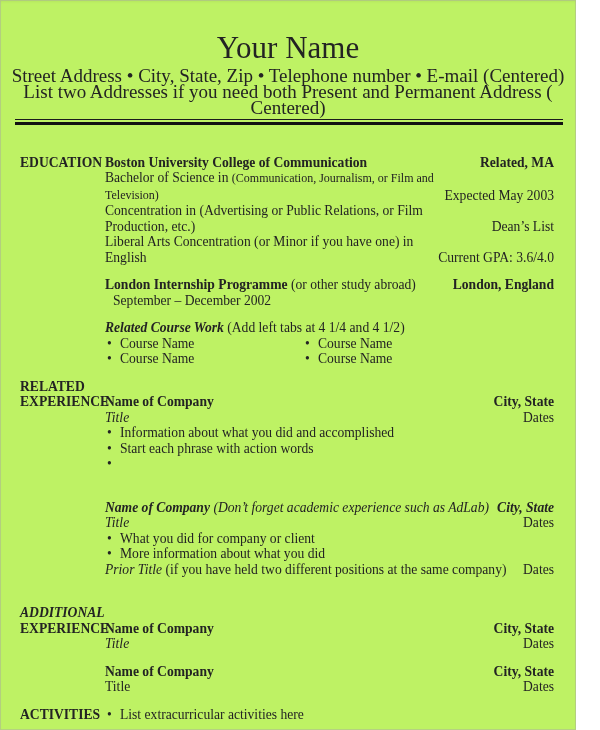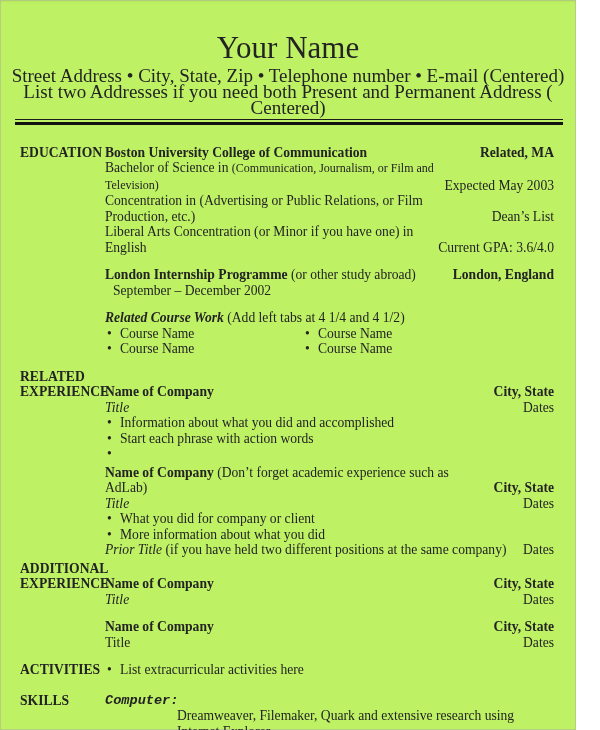--- a/index.html
+++ b/index.html
@@ -26,24 +26,24 @@
   .bd { flex:1; min-width:0; }
   .split { display:flex; justify-content:space-between;align-items:flex-end; }
   .split .r { white-space:nowrap; padding-left:8px; }
   .b { font-weight:700; }
   .i { font-style:italic; }
   .bi { font-weight:700; font-style:italic; }
   .small { font-size:12px; }
   .bl { display:flex; }
   .dot { flex:0 0 15px; width:15px; padding-left:2px; }
   .courses { display:grid; grid-template-columns:198px 1fr; }
-  .mt-sect { margin-top:3px; }
+  .mt-sect { margin-top:28px;font-style:italic; }
   .mt-sect2 { margin-top:12px; }
   .mt-big { margin-top:15px; }
-  .mt-edu { margin-top:4px; }
+  .mt-edu { margin-top:14px; }
   .skill-row { display:flex; }
   .skill-lbl { flex:0 0 72px; width:72px;font-family:Liberation Mono, monospace; }
 </style>
 </head>
 <body>
 
 <div class="page">
 
   <div class="header">
     <div class="name">Your Name</div>

